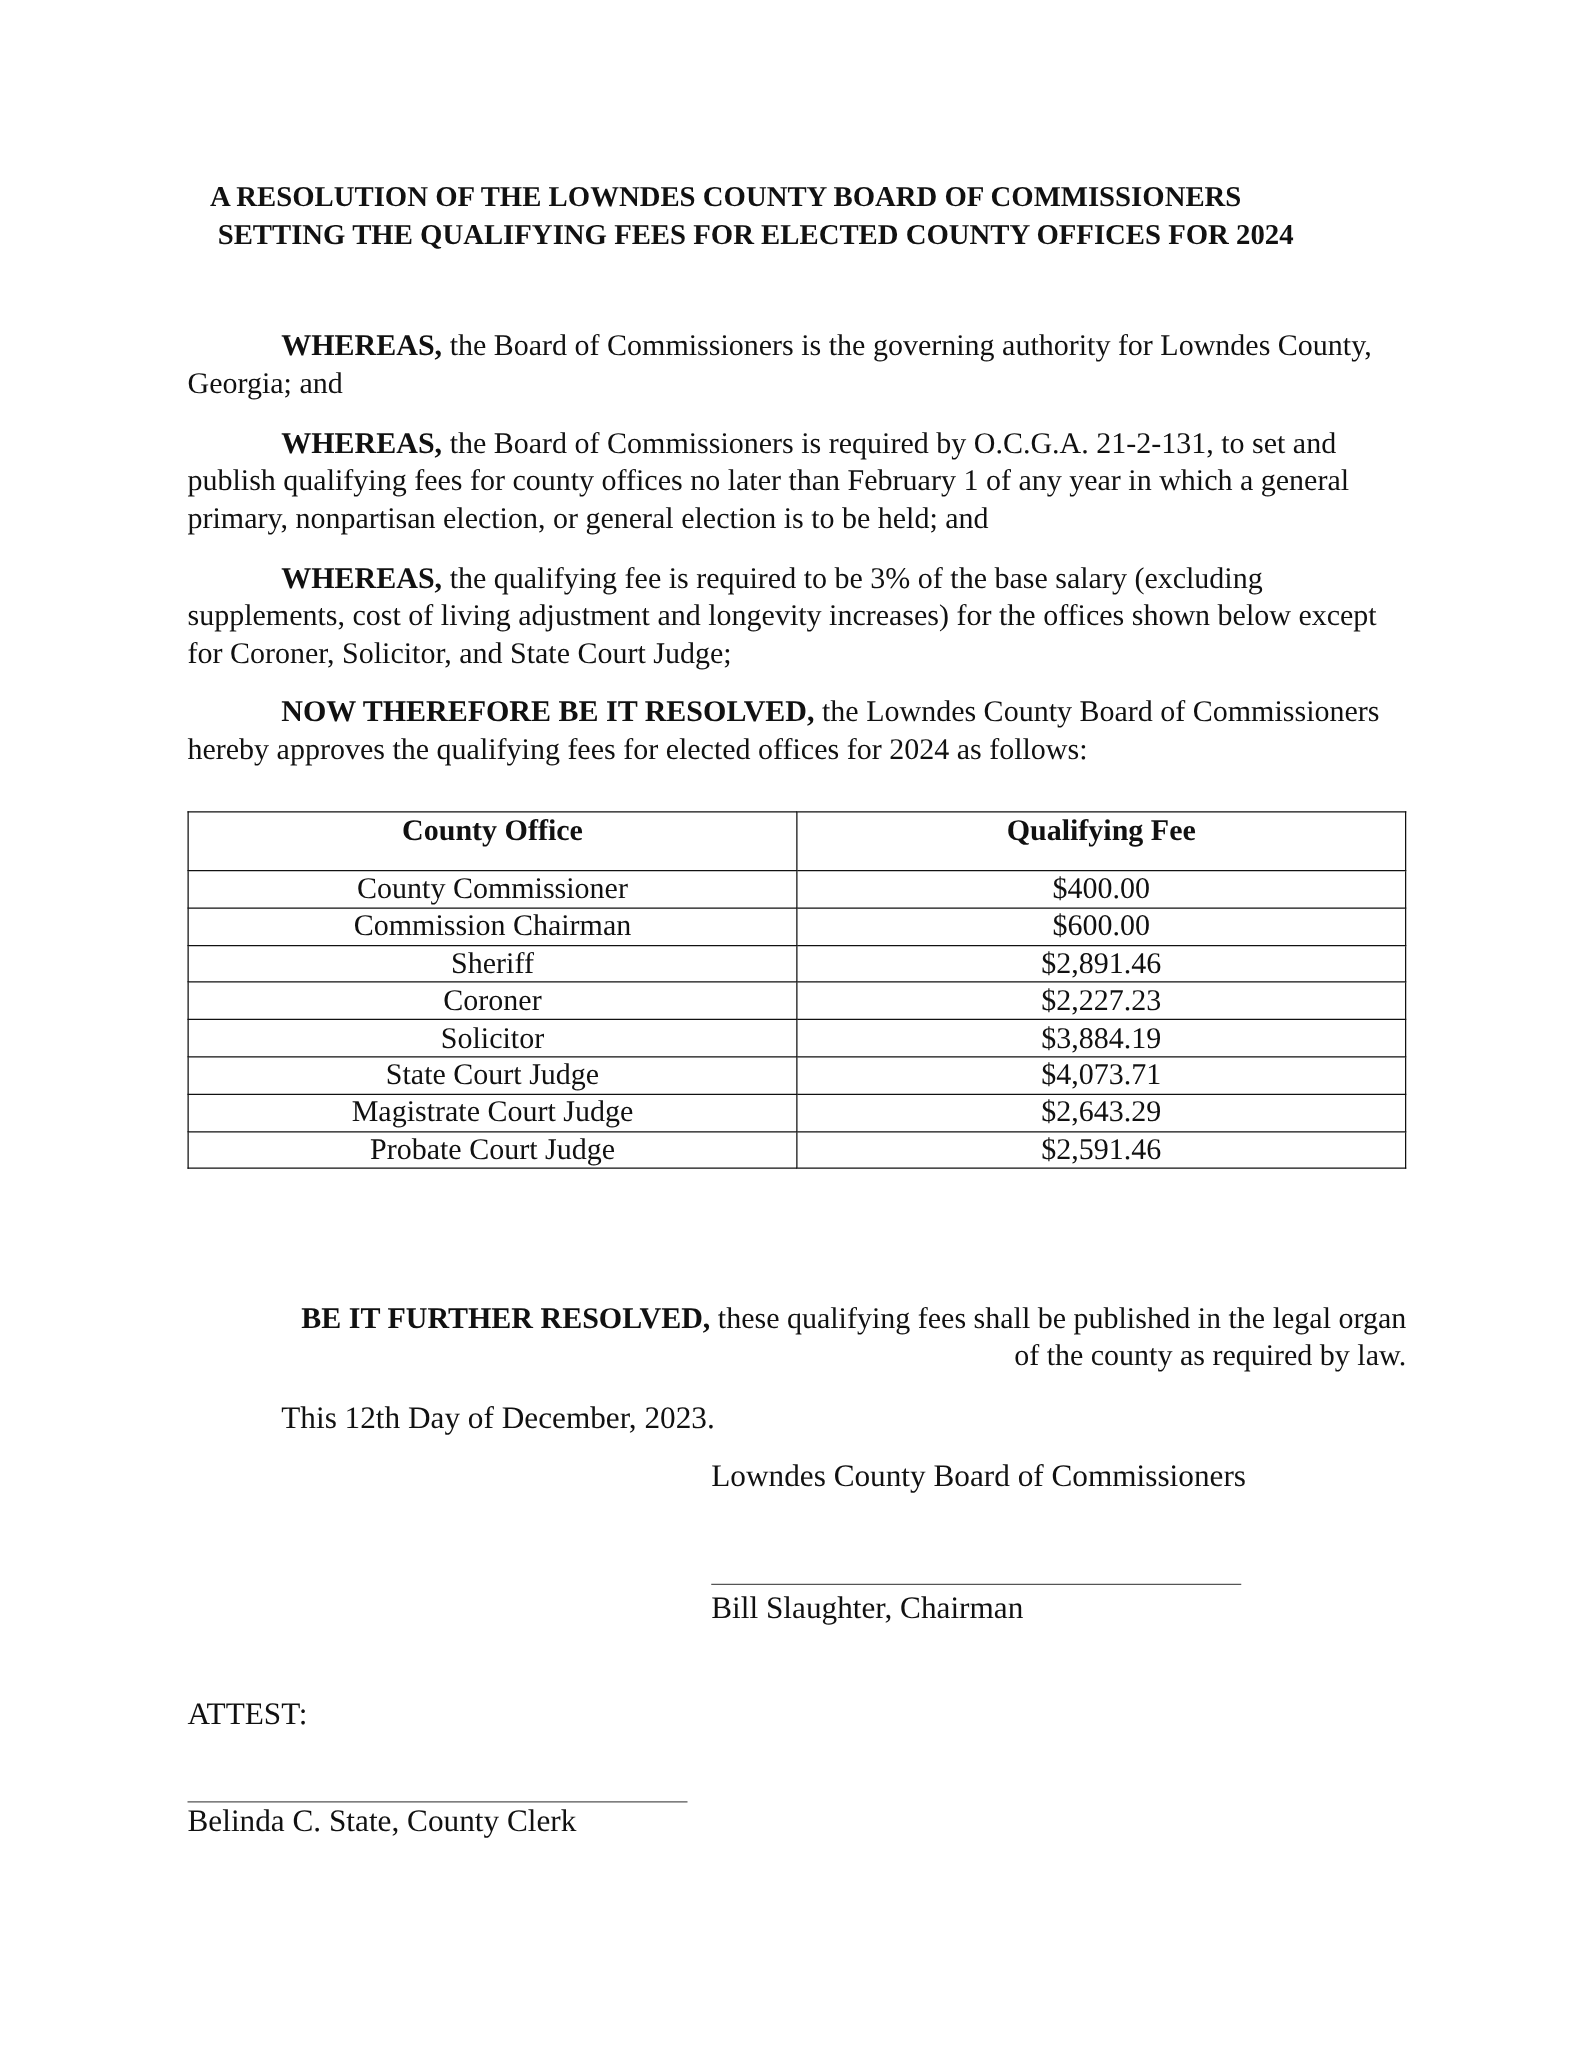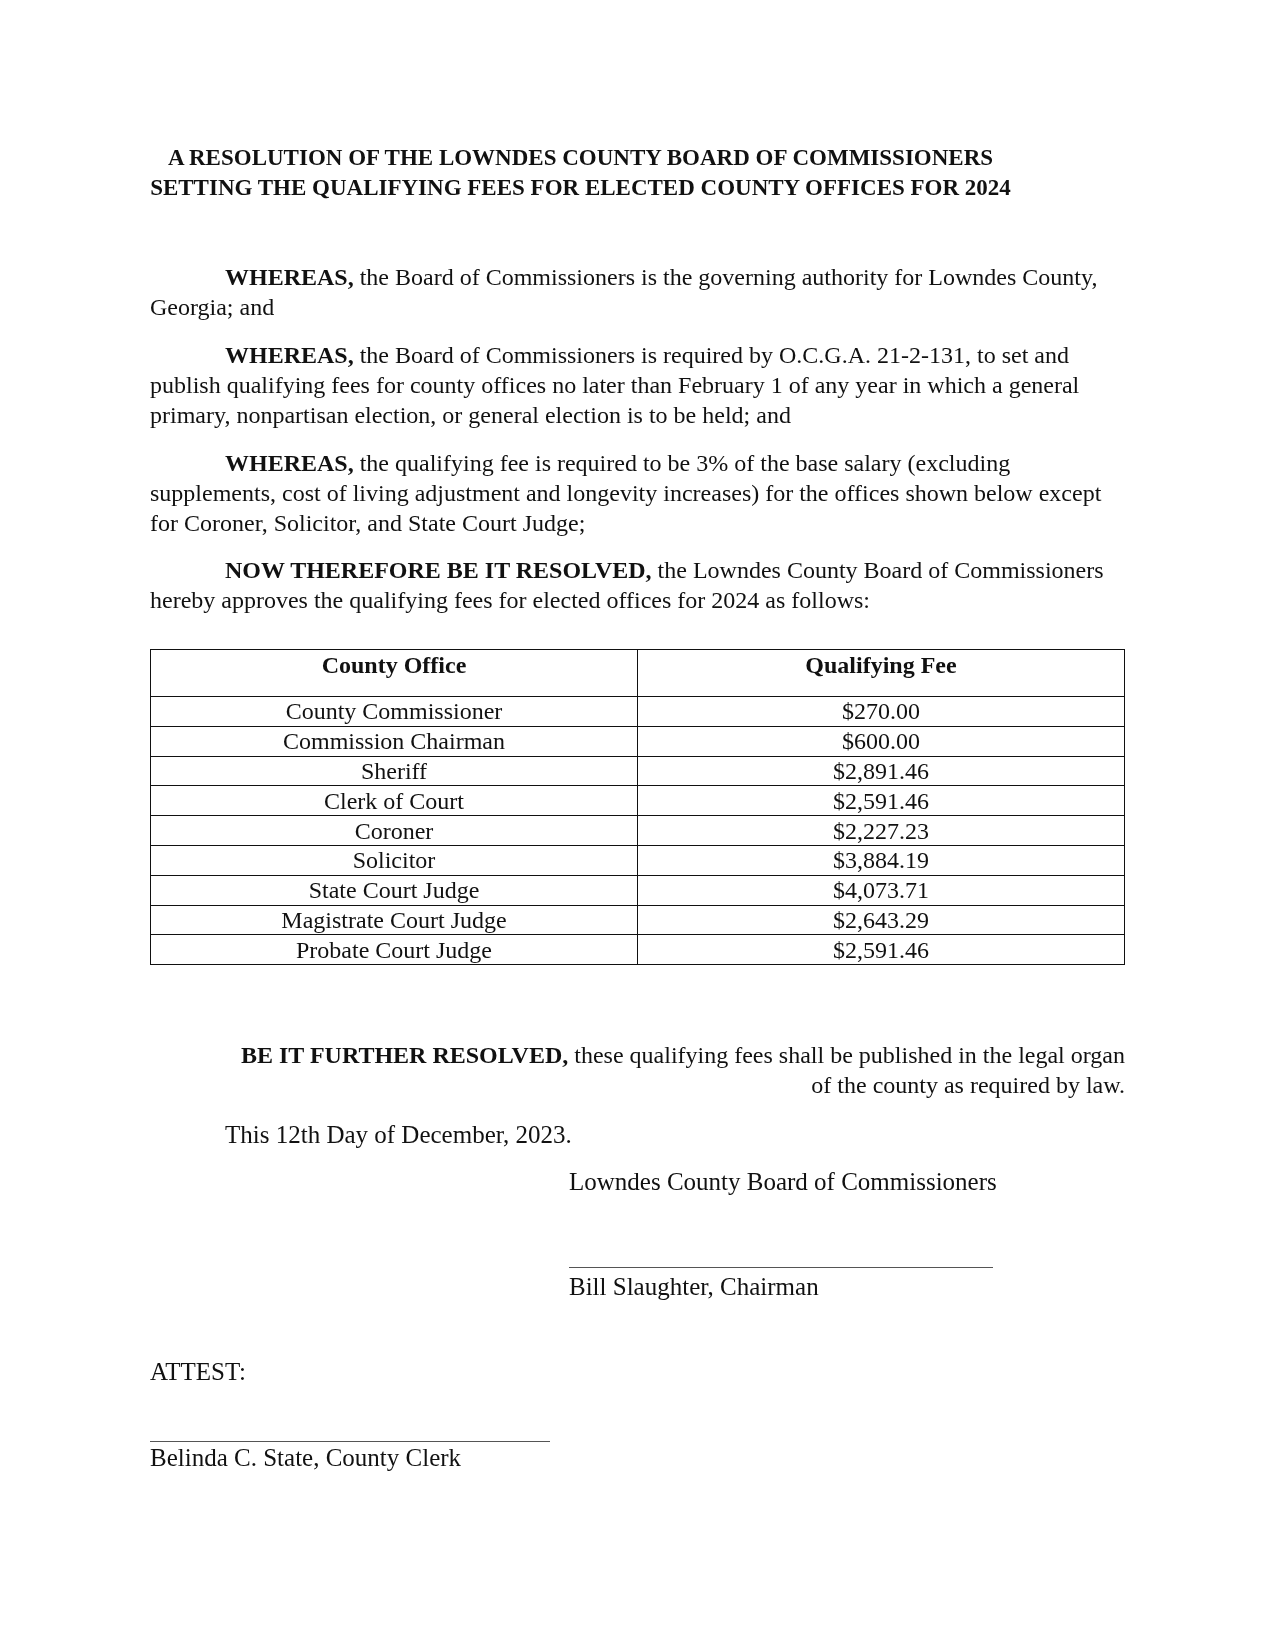--- a/index.html
+++ b/index.html
@@ -17,21 +17,21 @@
   table.fees th { height: 44px; vertical-align: top; padding-top: 2px; font-weight: bold; }
   table.fees td { height: 28.8px; line-height: 28px; }
   table.fees col.c1 { width: 487px; }
   .sigline { border-top: 1.5px solid #555; height: 0; }
   .sig { font-size: 25px; line-height: 30px; white-space: nowrap; }
 </style>
 </head>
 <body>
 
 <div class="abs title" style="top:143px;">A RESOLUTION OF THE LOWNDES COUNTY BOARD OF COMMISSIONERS</div>
-<div class="abs title" style="top:173px;">SETTING THE QUALIFYING FEES FOR ELECTED COUNTY OFFICES FOR 2024</div>
+<div class="abs title" style="top:173px;padding-left:24px;">SETTING THE QUALIFYING FEES FOR ELECTED COUNTY OFFICES FOR 2024</div>
 
 <p class="abs para indent" style="top:262px; margin:0;">
   <span class="lead">WHEREAS,</span><span> the Board of Commissioners is the governing authority for Lowndes County, Georgia; and</span>
 </p>
 <p class="abs para indent" style="top:340px; margin:0;">
   <span class="lead">WHEREAS,</span><span> the Board of Commissioners is required by O.C.G.A. 21-2-131, to set and publish qualifying fees for county offices no later than February 1 of any year in which a general primary, nonpartisan election, or general election is to be held; and</span>
 </p>
 <p class="abs para indent" style="top:448px; margin:0;">
   <span class="lead">WHEREAS,</span><span> the qualifying fee is required to be 3% of the base salary (excluding supplements, cost of living adjustment and longevity increases) for the offices shown below except for Coroner, Solicitor, and State Court Judge;</span>
 </p>
@@ -46,33 +46,29 @@
     </colgroup>
   <thead>
     <tr>
       <th>County Office</th>
       <th>Qualifying Fee</th>
     </tr>
   </thead>
   <tbody>
     <tr>
         <td>County Commissioner</td>
-        <td>$270.00</td>
+        <td>$400.00</td>
       </tr>
     <tr>
         <td>Commission Chairman</td>
         <td>$600.00</td>
       </tr>
     <tr>
         <td>Sheriff</td>
         <td>$2,891.46</td>
-      </tr>
-    <tr>
-        <td>Clerk of Court</td>
-        <td>$2,591.46</td>
       </tr>
     <tr>
         <td>Coroner</td>
         <td>$2,227.23</td>
       </tr>
     <tr>
         <td>Solicitor</td>
         <td>$3,884.19</td>
       </tr>
     <tr>

